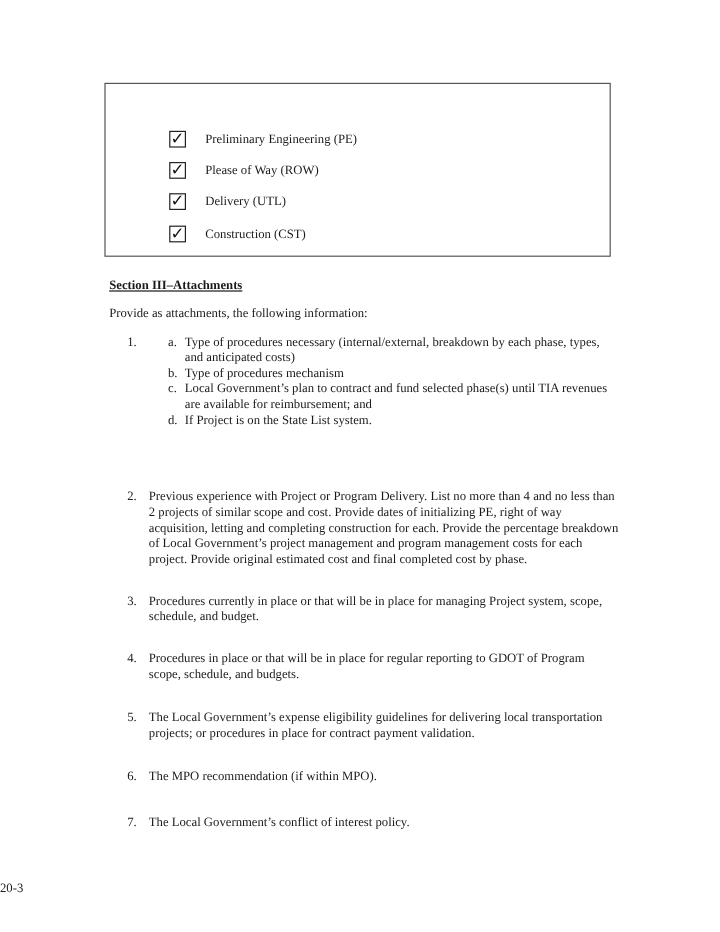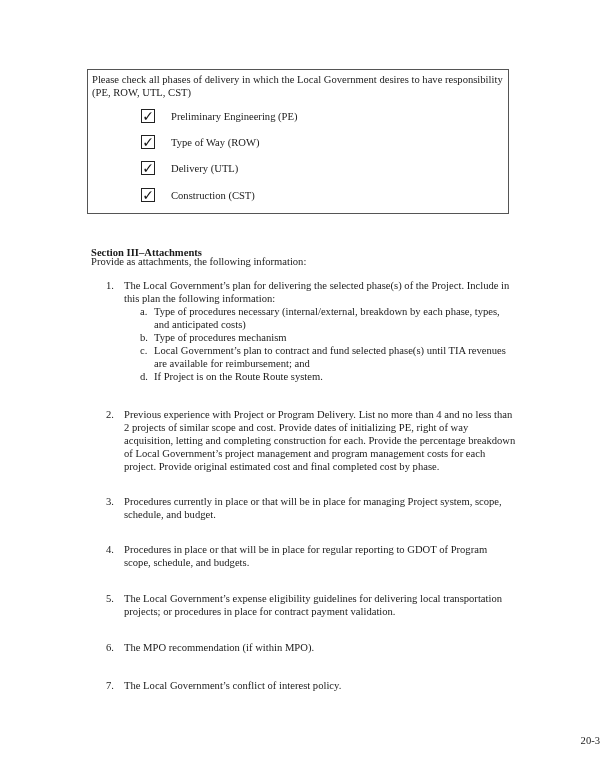--- a/index.html
+++ b/index.html
@@ -13,47 +13,46 @@
       border: 1.3px solid #555; box-sizing: border-box;
     }
     .box-intro { position: absolute; left: 4px; top: 3px; width: 416px; }
     .phase-row { position: absolute; left: 53px; height: 18px; display: flex; align-items: center; }
     .checkbox {
       width: 14px; height: 14px; border: 1.3px solid #222; box-sizing: border-box;
       display: flex; align-items: center; justify-content: center;
       font-size: 14px; line-height: 14px; font-family: "DejaVu Sans", sans-serif; color: #111;
     }
     .phase-label { margin-left: 16px; font-family: Liberation Serif, serif; }
-    .section-title { position: absolute; left: 91px; top: 246px; font-weight: bold; }
+    .section-title { position: absolute; left: 91px; top: 232px; font-weight: bold; text-decoration: underline; }
     .intro { position: absolute; left: 91px; top: 255px; text-align: center; }
     .item { position: absolute; left: 106px; width: 410px; }
     .item .num { position: absolute; left: 0; top: 0; }
     .item .txt { margin-left: 18px; }
     .sub { position: relative; margin-left: 48px; }
     .sub .letter { position: absolute; left: -14px; top: 0; }
-    .page-number { position: absolute; left: 0; width: 600px; top: 734px; text-align: right; }
+    .page-number { position: absolute; left: 0; width: 600px; top: 734px; text-align: left; }
   </style>
 </head>
 <body>
 
 <div class="phase-box">
-  <div class="box-intro">Please check all phases of delivery in which the Local Government desires to have responsibility (PE, ROW, UTL, CST)</div>
 
   <div class="phase-row" style="top:37px;">
     <div class="checkbox">
       <span>✓</span>
     </div>
     <span class="phase-label">Preliminary Engineering (PE)</span>
   </div>
 
   <div class="phase-row" style="top:63px;">
     <div class="checkbox">
       <span>✓</span>
     </div>
-    <span class="phase-label">Type of Way (ROW)</span>
+    <span class="phase-label">Please of Way (ROW)</span>
   </div>
 
   <div class="phase-row" style="top:89px;">
     <div class="checkbox">
       <span>✓</span>
     </div>
     <span class="phase-label">Delivery (UTL)</span>
   </div>
 
   <div class="phase-row" style="top:116px;">
@@ -62,36 +61,35 @@
     </div>
     <span class="phase-label">Construction (CST)</span>
   </div>
 </div>
 
 <div class="section-title">Section III–Attachments</div>
 <div class="intro">Provide as attachments, the following information:</div>
 
 <div class="item" style="top:279px;">
   <span class="num">1.</span>
-  <div class="txt">The Local Government’s plan for delivering the selected phase(s) of the Project. Include in this plan the following information:</div>
   <div class="sub">
     <span class="letter">a.</span>
     <div>Type of procedures necessary (internal/external, breakdown by each phase, types, and anticipated costs)</div>
   </div>
   <div class="sub">
     <span class="letter">b.</span>
     <div>Type of procedures mechanism</div>
   </div>
   <div class="sub">
     <span class="letter">c.</span>
     <div>Local Government’s plan to contract and fund selected phase(s) until TIA revenues are available for reimbursement; and</div>
   </div>
   <div class="sub">
     <span class="letter">d.</span>
-    <div>If Project is on the Route Route system.</div>
+    <div>If Project is on the State List system.</div>
   </div>
 </div>
 
 <div class="item" style="top:408px;">
   <span class="num">2.</span>
   <div class="txt">Previous experience with Project or Program Delivery. List no more than 4 and no less than 2 projects of similar scope and cost. Provide dates of initializing PE, right of way acquisition, letting and completing construction for each. Provide the percentage breakdown of Local Government’s project management and program management costs for each project.  Provide original estimated cost and final completed cost by phase.</div>
 </div>
 
 <div class="item" style="top:495px;">
   <span class="num">3.</span>

